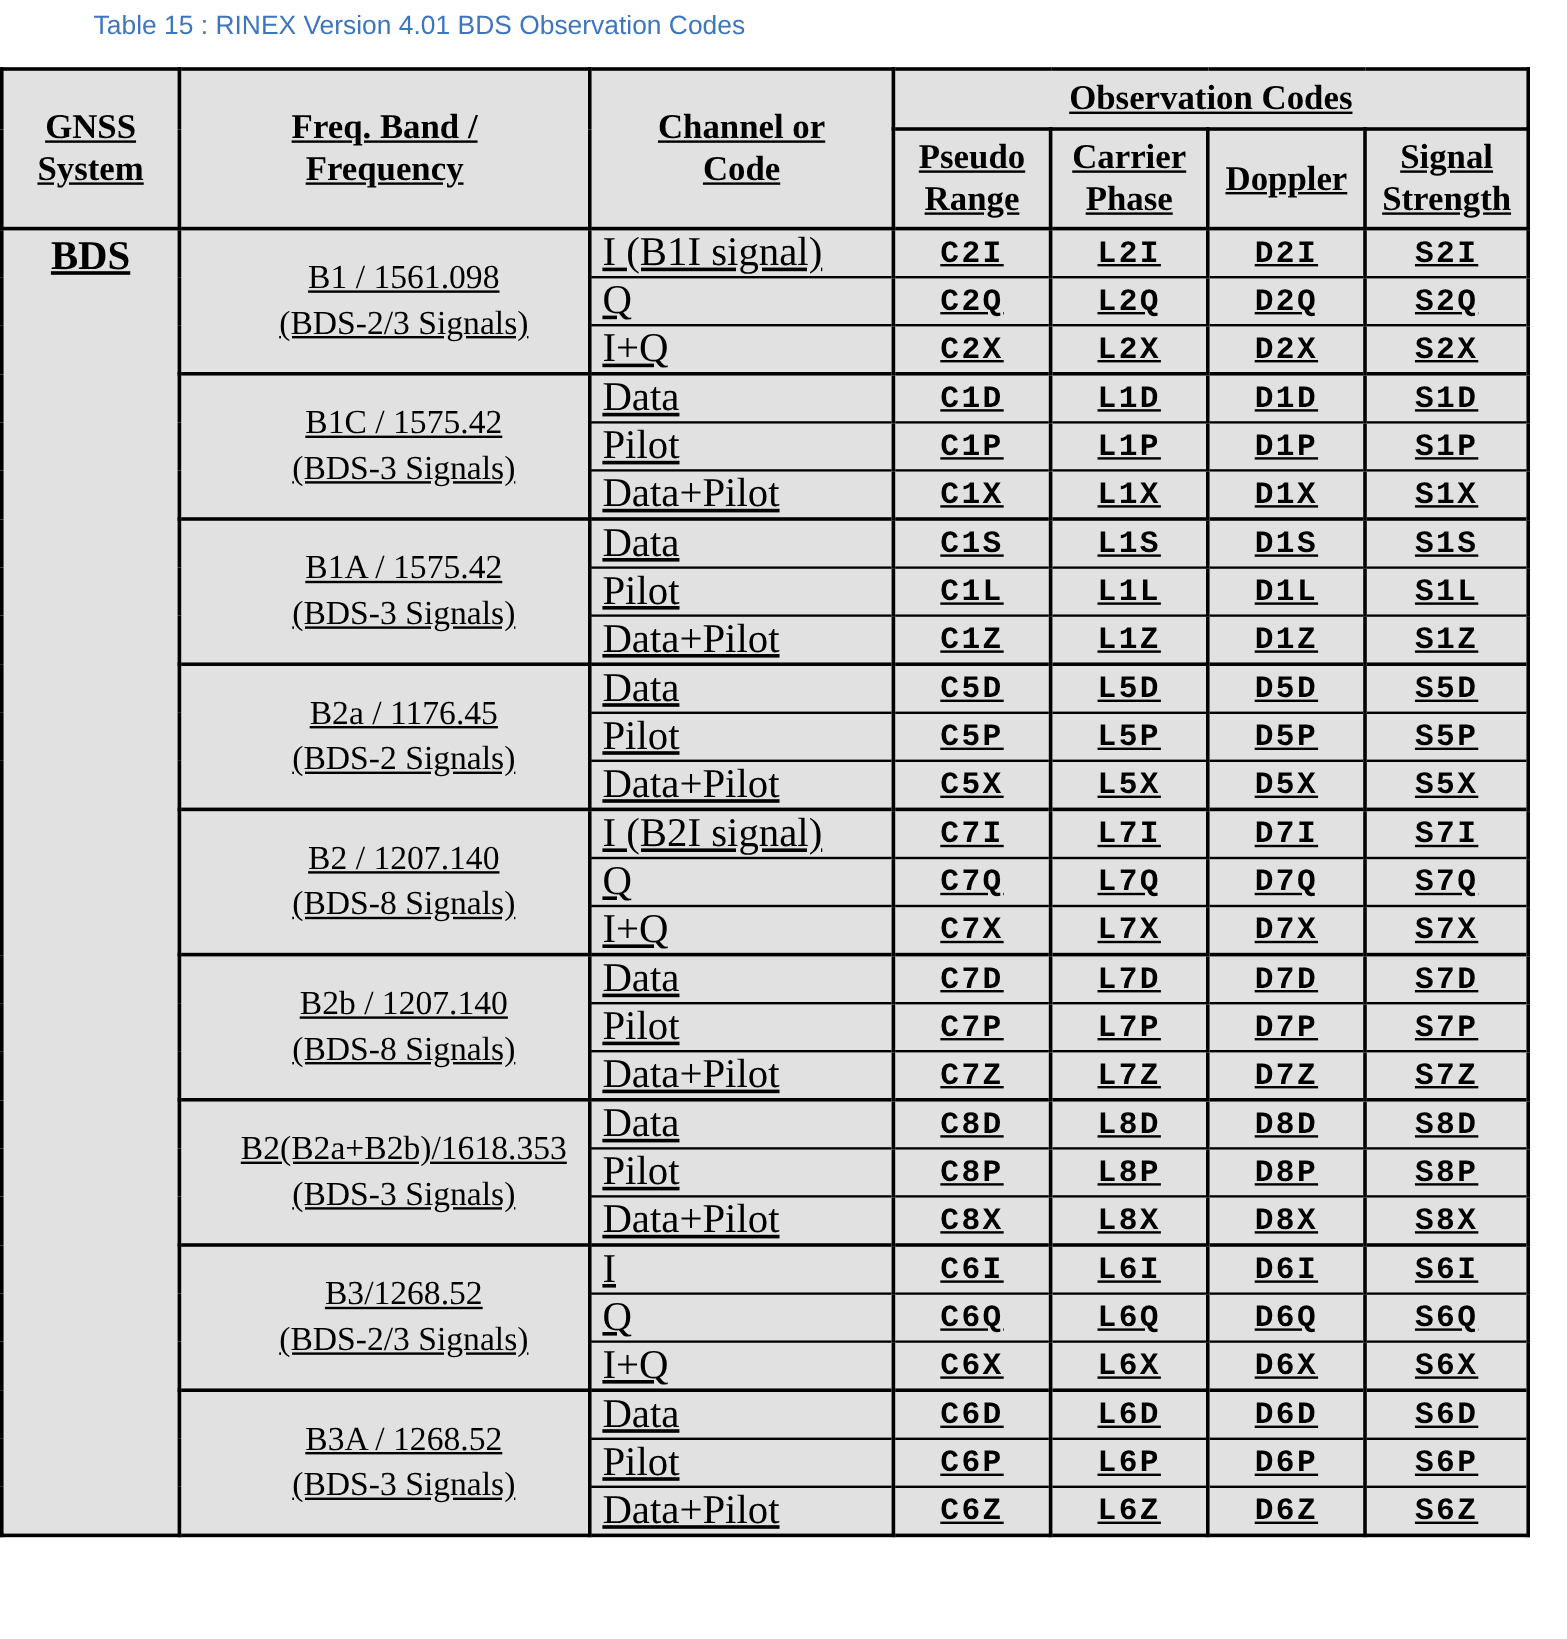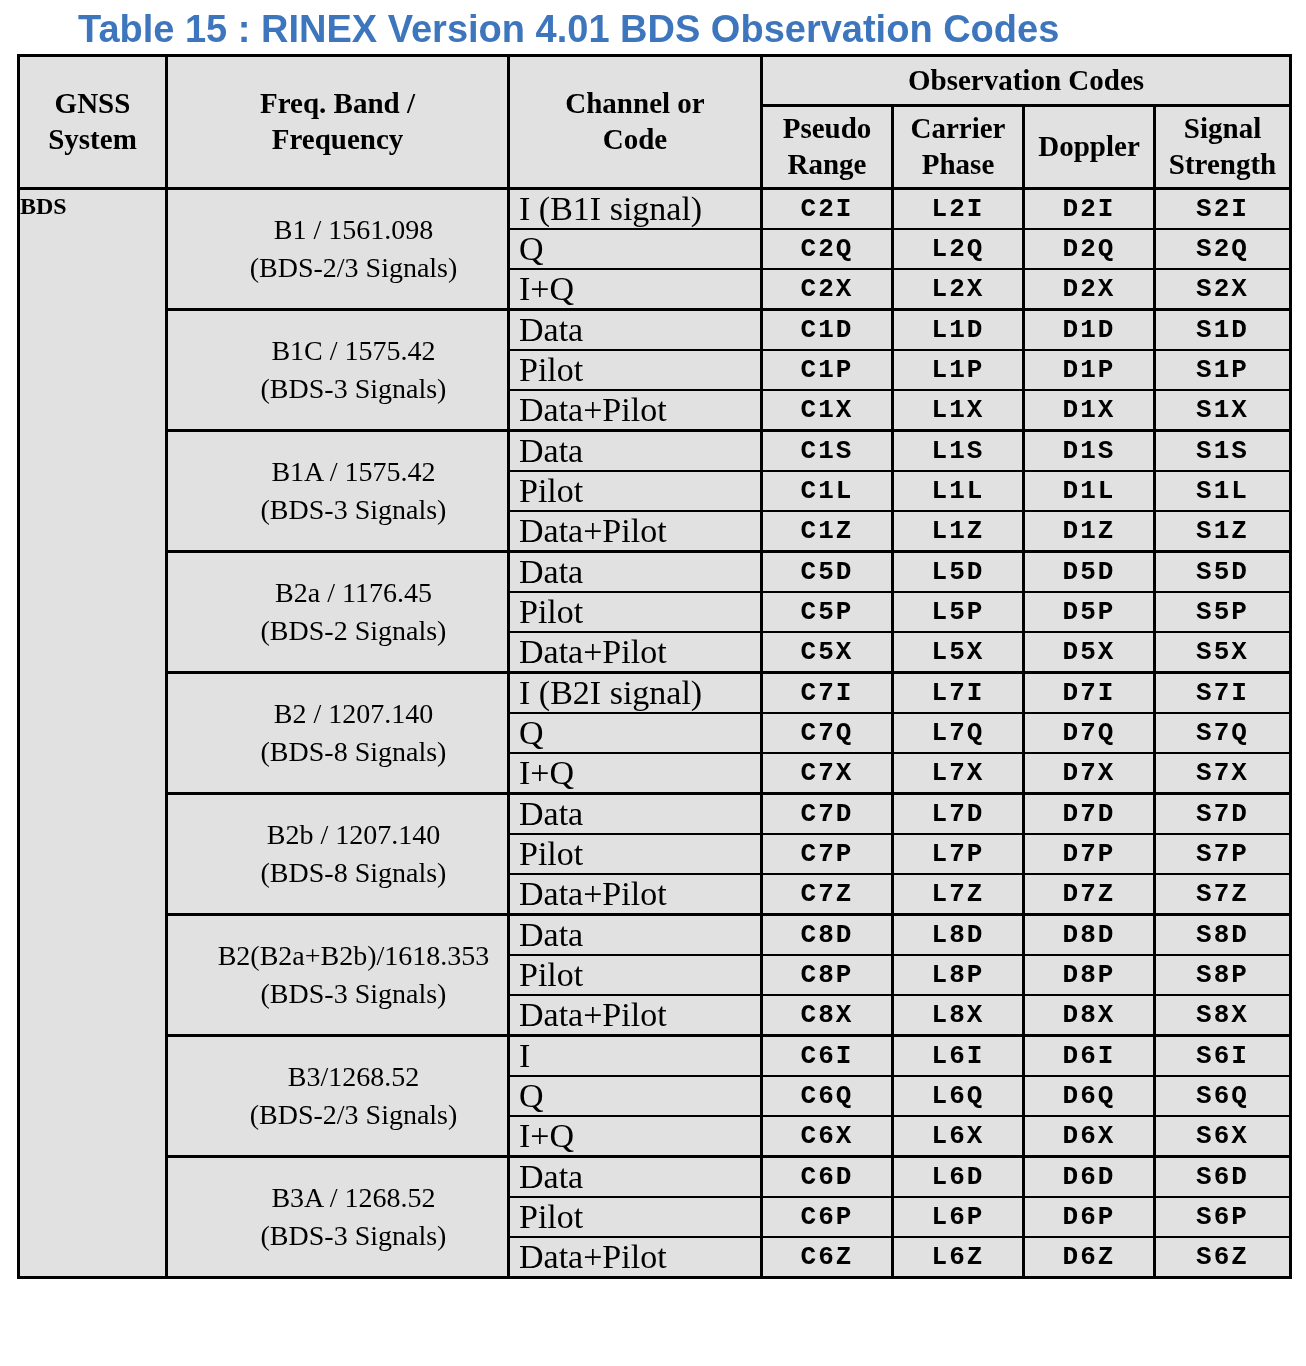--- a/index.html
+++ b/index.html
@@ -14,54 +14,54 @@
     background: #ffffff;
   }
   body {
     width: 1306px;
     height: 1366px;
     font-family: "Liberation Serif", serif;
     color: #000;
     overflow: hidden;
   }
   .table-title {
-    margin: 9px 0 3px 78px;
+    margin: 9px 0 23px 78px;
     font-family: "Liberation Sans", sans-serif;
-    font-size: 38px;
+    font-size: 22px;
     line-height: 1.1;
     color: var(--title-color);
-    font-weight: bold;
   }
   table.obs-table {
     border-collapse: collapse;
     table-layout: fixed;
-    margin-left: 17px;
     width: 1272px;
+    text-decoration: underline;
   }
   th, td {
     border: 3px solid var(--border-color);
     background: var(--cell-bg);
     overflow: hidden;
     padding: 0;
   }
   thead th {
     font-size: 29px;
     font-weight: bold;
     text-align: center;
     vertical-align: middle;
     white-space: pre-line;
     line-height: 1.22;
   }
   tr.hdr-top { height: 50px; }
   tr.hdr-sub { height: 83px; }
   tbody tr { height: 39px; }
   td.gnss-cell {
     vertical-align: top;
+    text-align: center;
     font-weight: bold;
-    font-size: 24px;
+    font-size: 34px;
     padding-top: 3px;
   }
   td.band-cell {
     text-align: center;
     vertical-align: middle;
     font-size: 28px;
     white-space: pre-line;
     line-height: 38px;
     padding-left: 32px;
   }

